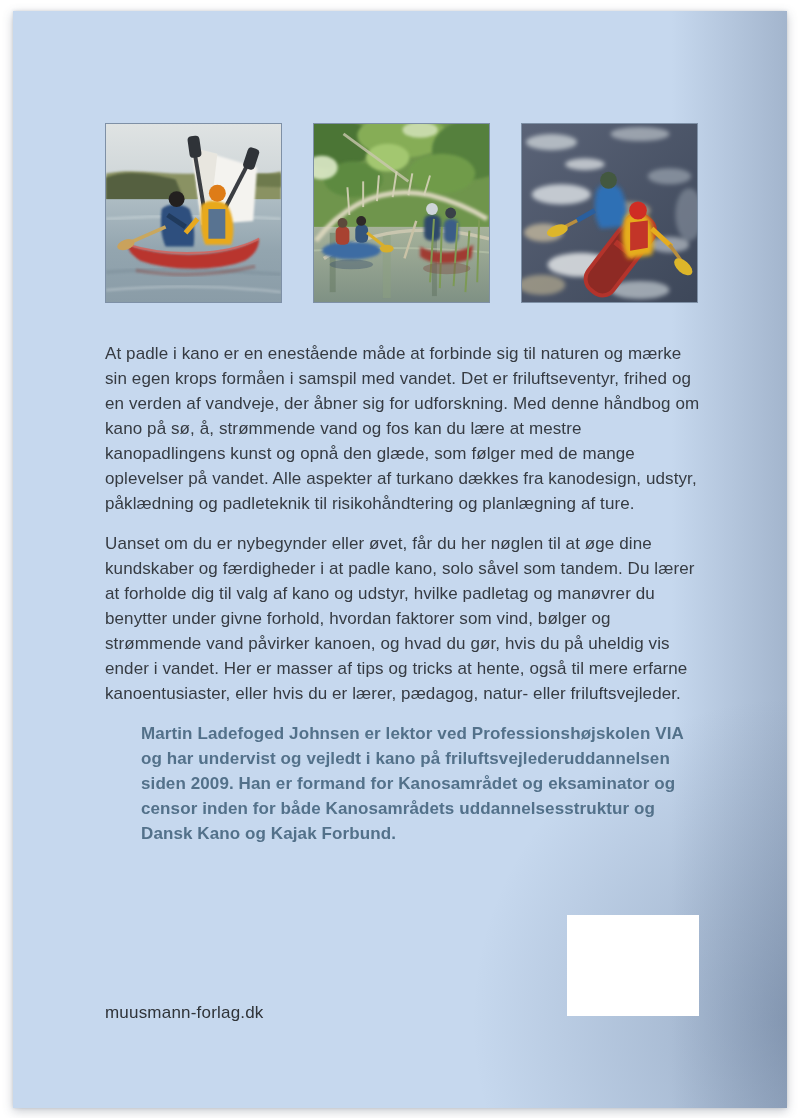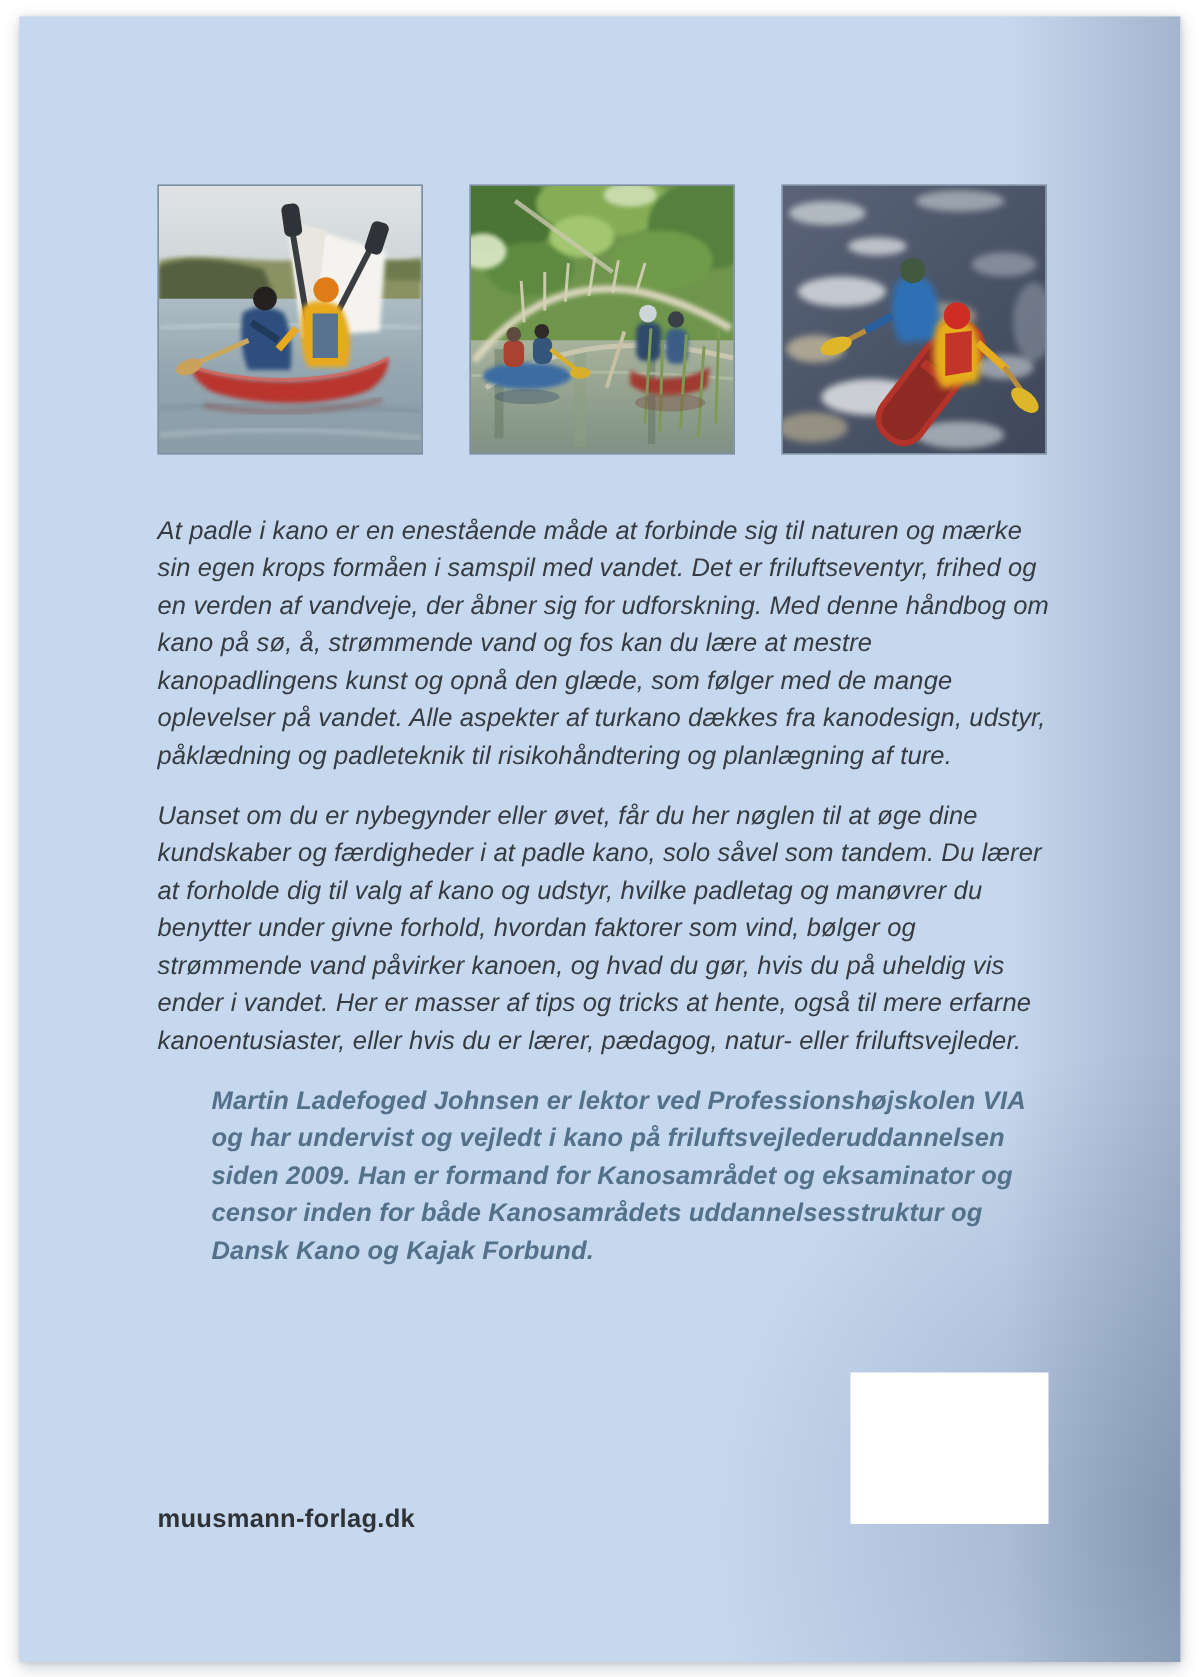--- a/index.html
+++ b/index.html
@@ -19,31 +19,31 @@
   .photos { position:absolute; left:92px; top:112px; display:flex; gap:31px; }
   figure.photo {
     margin:0; padding:0; width:177px; height:180px;
     border:1px solid var(--photo-border,#7e90a6);
     box-sizing:border-box; overflow:hidden; background:#9aa7a5;
   }
   figure.photo svg { display:block; width:100%; height:100%; }
   .text-block {
     position:absolute; left:92px; top:330px; width:597px;
     color:var(--body-text,#363b42);
-    font-size:17px; line-height:25px; letter-spacing:0.1px;font-style:italic;
+    font-size:17px; line-height:25px; letter-spacing:0.1px;
   }
   .text-block p { margin:0 0 15px 0; }
   .text-block p.author-par { color:var(--author-text,#53718a); font-weight:bold;margin-left:36px; }
   .barcode {
     position:absolute; left:554px; top:904px; width:132px; height:101px;
     background:var(--barcode-bg,#ffffff);
   }
   .website {
     position:absolute; left:92px; top:992px;
-    font-size:17px; font-weight:700; letter-spacing:0.2px;
+    font-size:17px; font-weight:400; letter-spacing:0.2px;
     color:var(--footer-text,#2f3338);
   }
 </style>
 </head>
 <body>
 
 <div class="page">
 
   <div class="photos">
 

